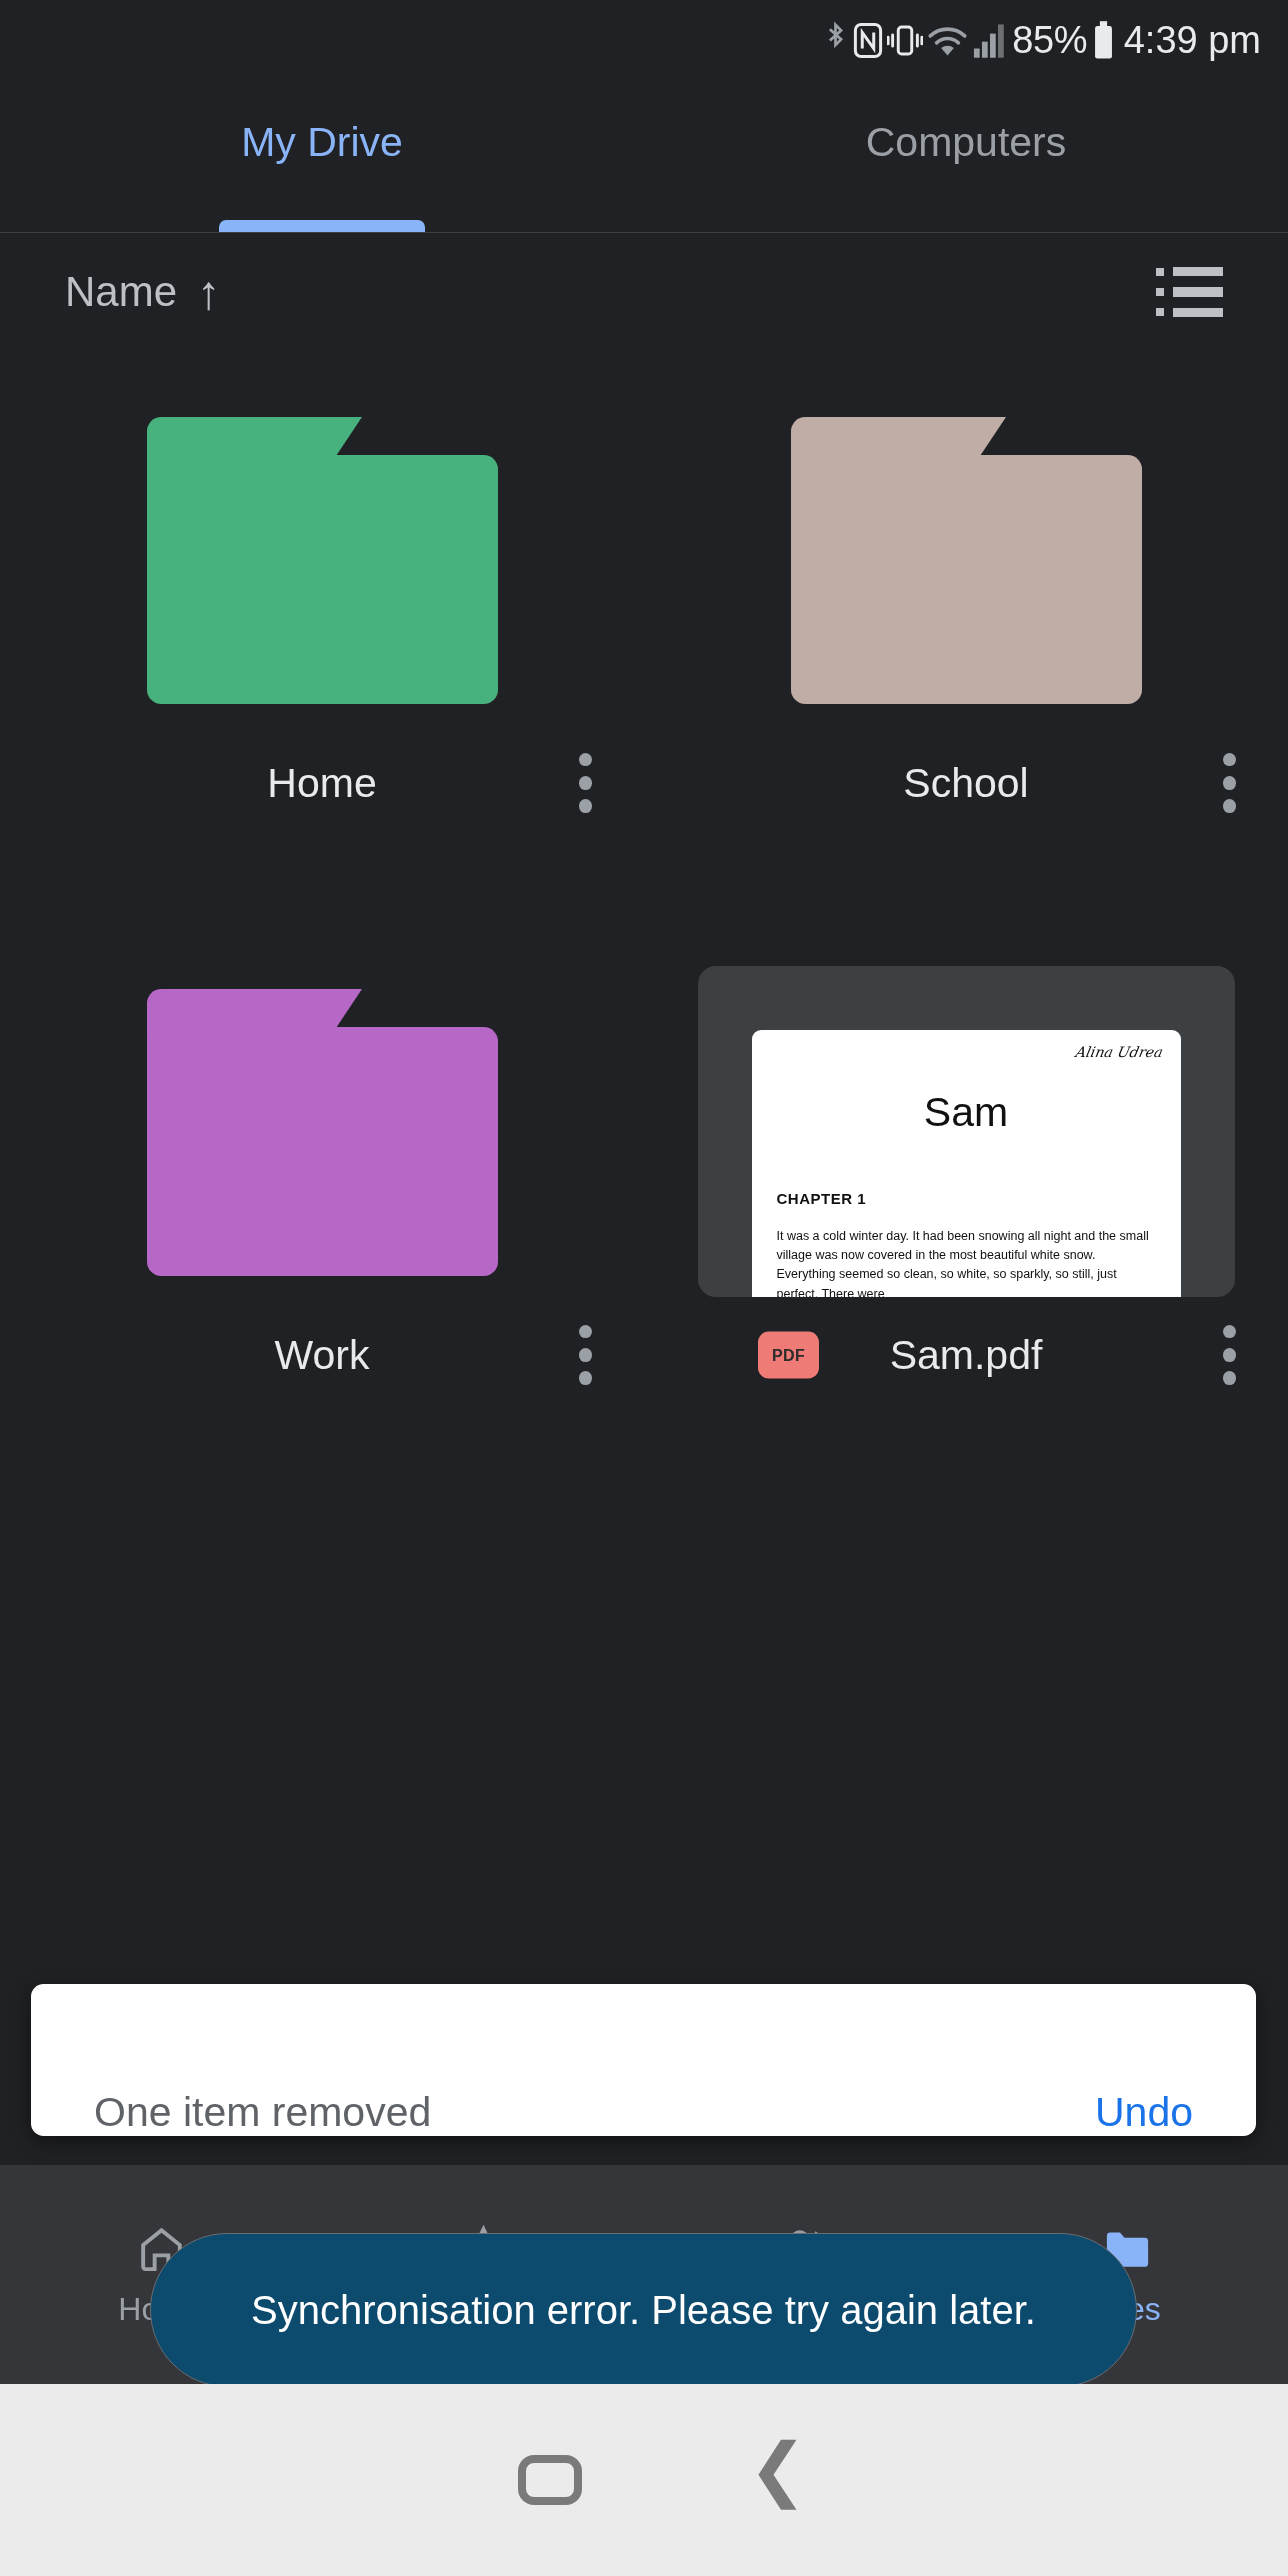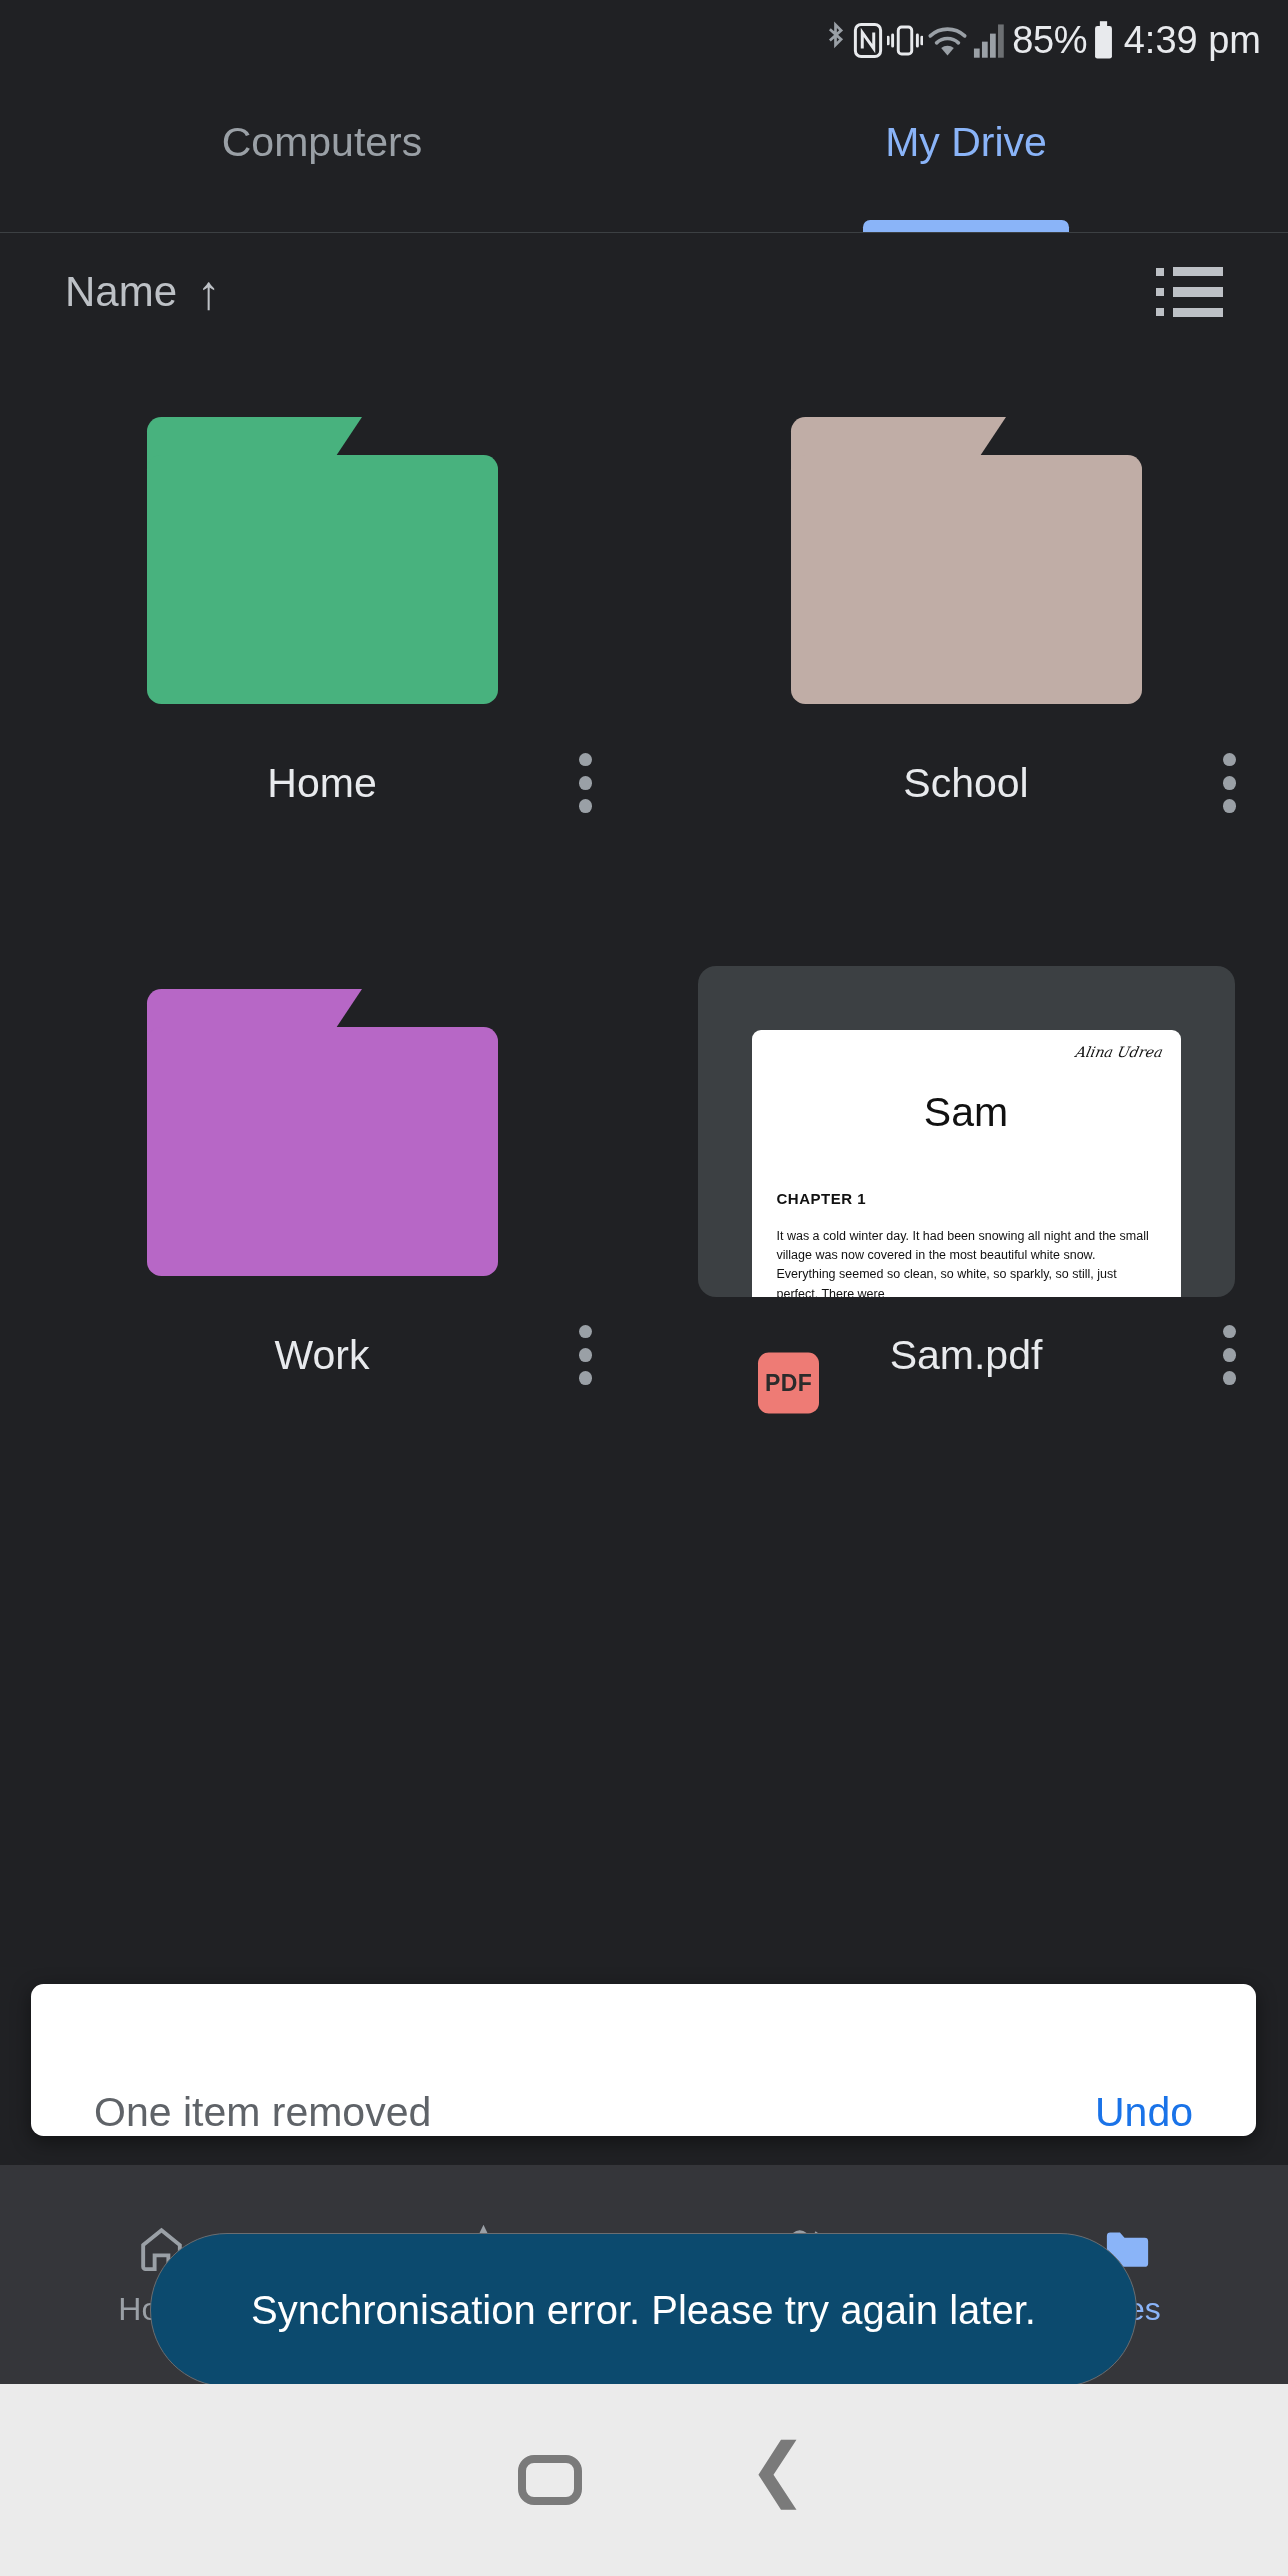--- a/index.html
+++ b/index.html
@@ -104,23 +104,23 @@
     margin:19.7px 25px 0 25px; font-size:12.5px; line-height:1.55; color:#111;
   }
 
   .labelrow {
     display:flex; align-items:center; justify-content:center;
     position:relative; height:98px; padding:0 36px;
   }
   .itemname { color:#e8eaed; font-size:41px; }
   .pdfbadge {
     position:absolute; left:114px; top:50%; transform:translateY(-50%);
-    width:61px; height:61px; background:#ee7b75; border-radius:10.7px;
+    width:61px; height:47px; background:#ee7b75; border-radius:10.7px;
     display:flex; align-items:center; justify-content:center;
-    color:#2b2b2b; font-size:23px; font-weight:700; letter-spacing:0.4px;margin-top:28px;
+    color:#2b2b2b; font-size:16px; font-weight:700; letter-spacing:0.4px;
   }
   .kebab {
     position:absolute; right:52px; top:50%; transform:translateY(-50%);
     display:flex; flex-direction:column; gap:9.8px;
   }
   .kebab i { display:block; width:13.4px; height:13.4px; border-radius:50%; background:#9aa0a6; }
 
   
   .snackbar {
     position:absolute; left:31px; top:1984px; width:1225px; height:152px;
@@ -213,26 +213,26 @@
       <svg width="25" height="41" viewBox="0 0 20 34">
         <rect x="7" y="1" width="6" height="4" fill="#e8eaed"></rect>
         <rect x="3" y="5" width="14" height="27" rx="2" fill="#e8eaed"></rect>
       </svg>
     </span>
     <span class="clock">4:39 pm</span>
   </div>
 
   <div class="tabbar">
     <div class="tabs">
-      <div class="tab inactive">
-        <span>Computers</span>
-      </div>
       <div class="tab active">
         <span>My Drive</span>
         <span class="indicator"></span>
+      </div>
+      <div class="tab inactive">
+        <span>Computers</span>
       </div>
     </div>
   </div>
 
   <div class="sortrow">
     <div class="sortleft">
       <span class="sortlabel">Name</span>
       <span class="uparrow">↑</span>
     </div>
     <div class="listicon">

